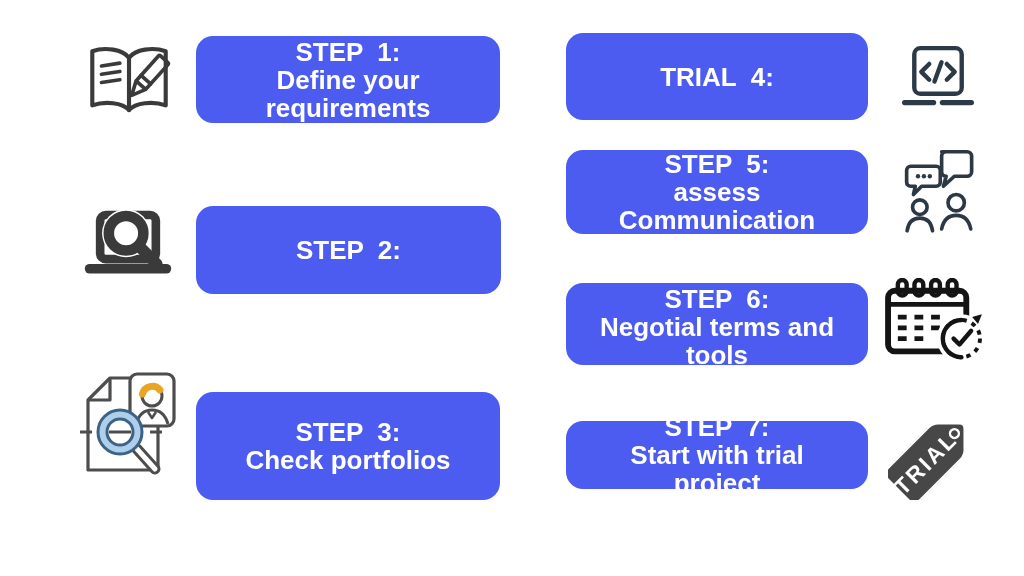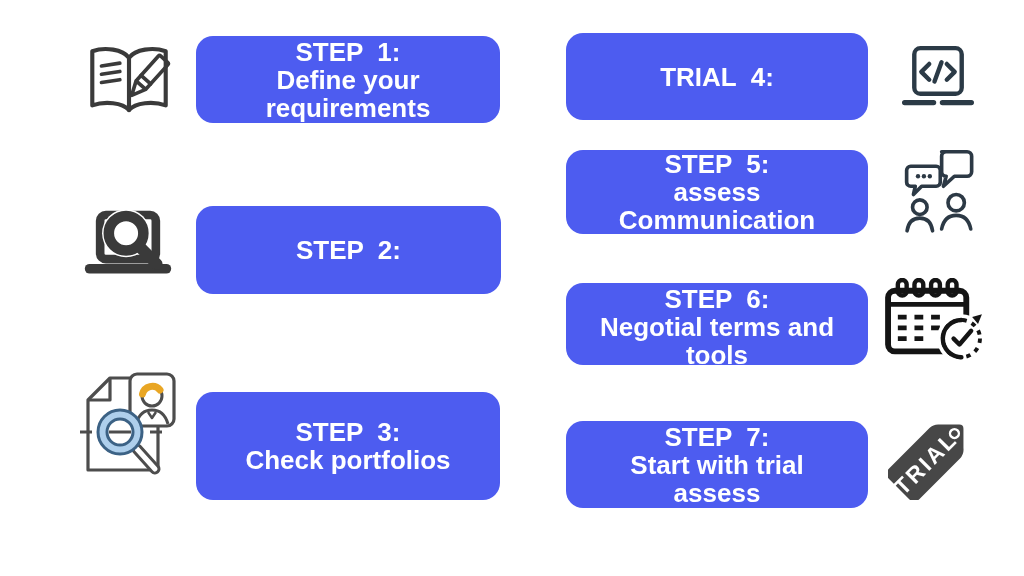--- a/index.html
+++ b/index.html
@@ -21,21 +21,21 @@
   .icon-box svg { width:100%; height:100%; display:block; }
 
   
   .card-1 { left:196px; top:36px;  width:304px; height:87px; }
   .card-2 { left:196px; top:206px; width:305px; height:88px; }
   .card-3 { left:196px; top:392px; width:304px; height:108px; }
   
   .card-4 { left:566px; top:33px;  width:302px; height:87px; }
   .card-5 { left:566px; top:150px; width:302px; height:84px; }
   .card-6 { left:566px; top:283px; width:302px; height:82px;justify-content:space-between; }
-  .card-7 { left:566px; top:421px; width:302px; height:87px; }
+  .card-7 { left:566px; top:421px; width:302px; height:68px; }
 
   
   .icon-1 { left:83px;  top:43px;  width:92px;  height:78px; }
   .icon-2 { left:80px;  top:198px; width:96px;  height:82px; }
   .icon-3 { left:72px;  top:370px; width:106px; height:112px; }
   .icon-4 { left:894px; top:42px;  width:88px;  height:72px; }
   .icon-5 { left:898px; top:143px; width:80px;  height:92px; }
   .icon-6 { left:882px; top:278px; width:106px; height:88px; }
   .icon-7 { left:888px; top:402px; width:98px;  height:98px; }
 </style>
@@ -167,21 +167,21 @@
       <circle cx="81" cy="62" r="25" fill="#ffffff"></circle>
       <circle cx="81" cy="62" r="19" fill="#ffffff" stroke="#141414" stroke-width="4" stroke-dasharray="4.5 5.5"></circle>
       <path d="M81 43 A19 19 0 0 0 81 81" fill="none" stroke="#141414" stroke-width="4.5" stroke-linecap="round"></path>
       <path d="M73 62 L79 68 L91 54" fill="none" stroke="#141414" stroke-width="4.5" stroke-linecap="round" stroke-linejoin="round"></path>
       <path d="M92 40 L102 37 L98 47 Z" fill="#141414"></path>
     </svg>
   </div>
 
   <div class="step-card card-7">
     <div class="step-title">STEP  7:</div>
-    <div class="step-subtitle">Start with trial assess</div>
+    <div class="step-subtitle">Start with trial project</div>
   </div>
   <div class="icon-box icon-7">
     <svg viewBox="0 0 100 100">
       <g transform="translate(48,52) rotate(-45)">
         <path d="M-44 -22 L14 -22 Q20 -22 24 -17 L38 -3 Q41 0 38 3 L24 17 Q20 22 14 22 L-44 22 Q-52 22 -52 14 L-52 -14 Q-52 -22 -44 -22 Z" fill="#474747"></path>
         <circle cx="28" cy="0" r="4.5" fill="none" stroke="#ffffff" stroke-width="2.5"></circle>
         <text x="-14" y="8.5" text-anchor="middle" font-family="Liberation Sans, sans-serif" font-size="23" font-weight="bold" letter-spacing="2.5" fill="#ffffff">TRIAL</text>
       </g>
     </svg>
   </div>

